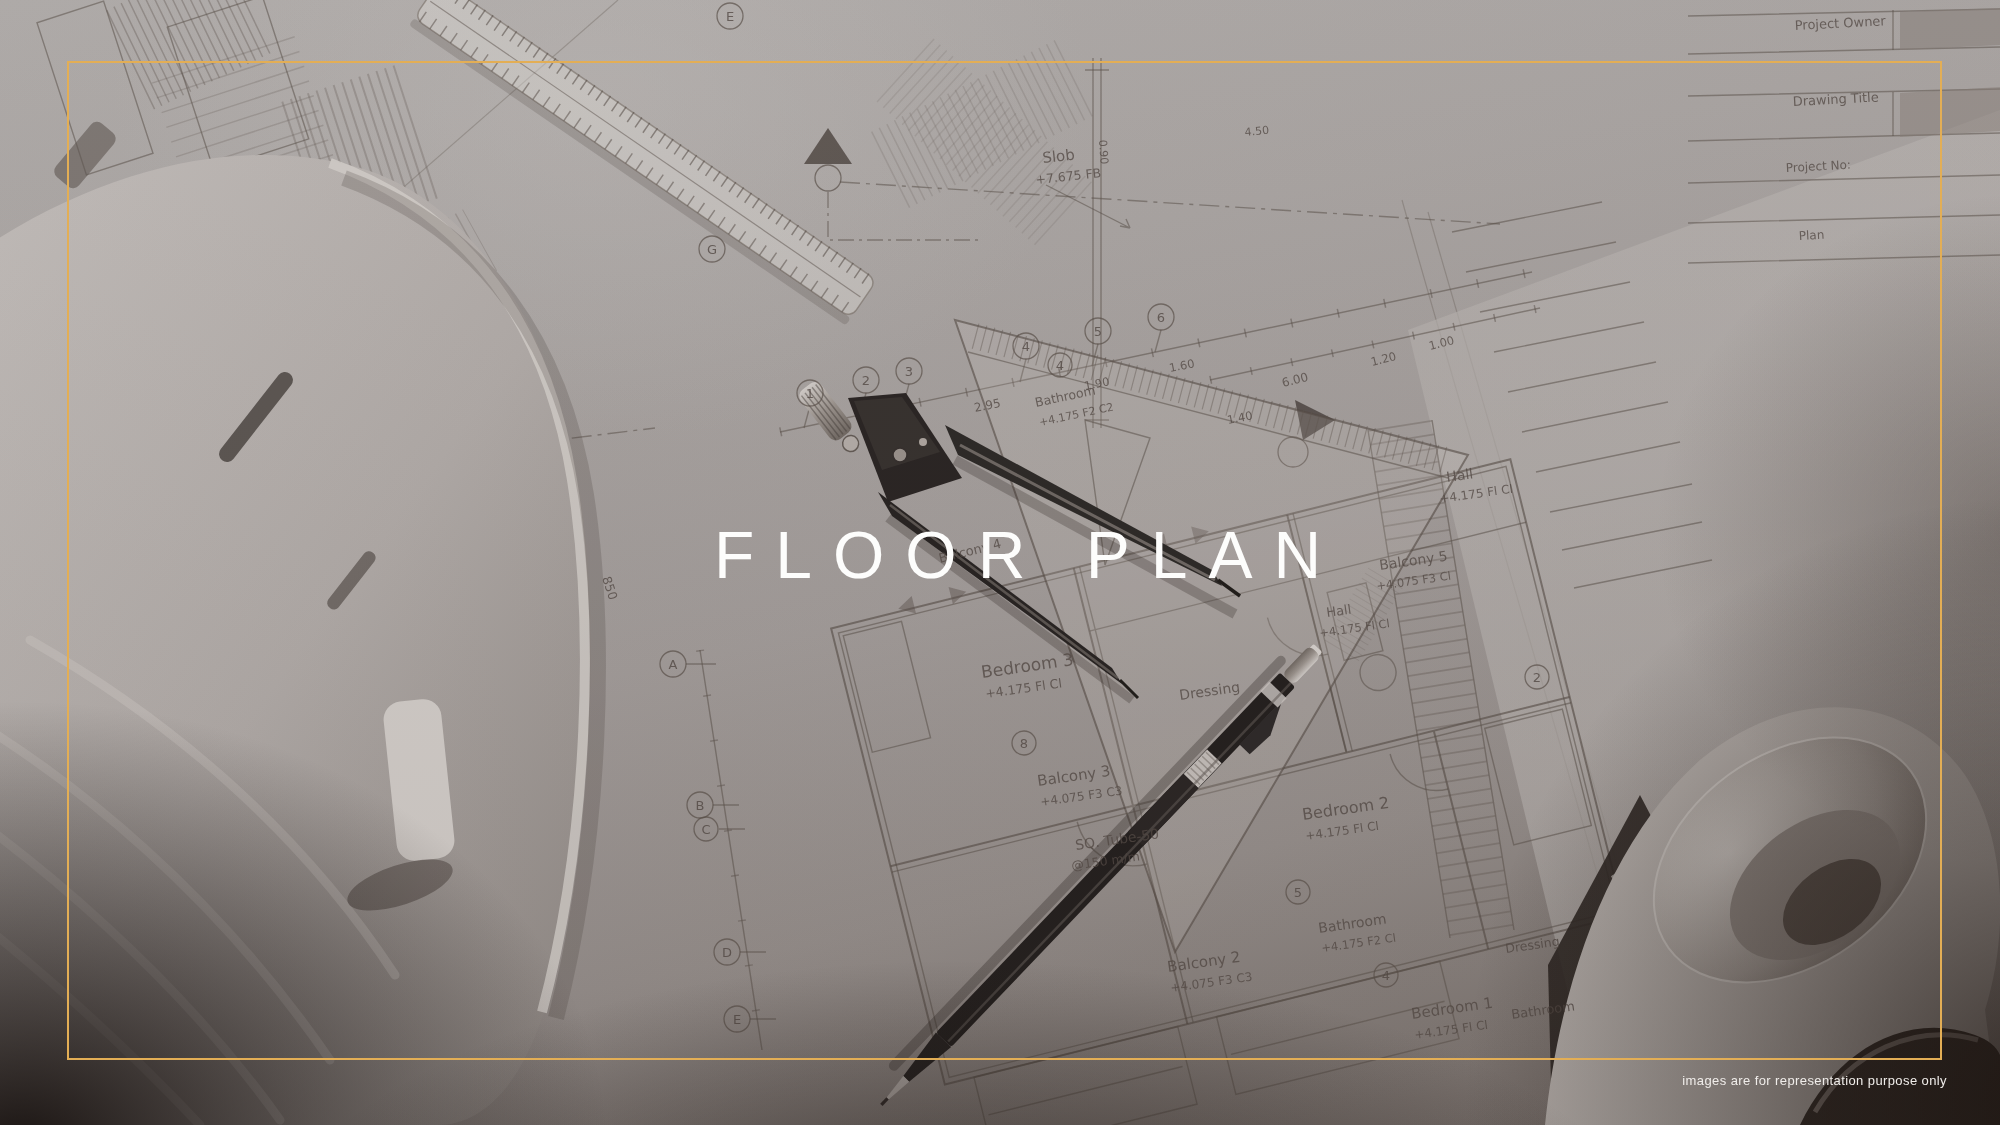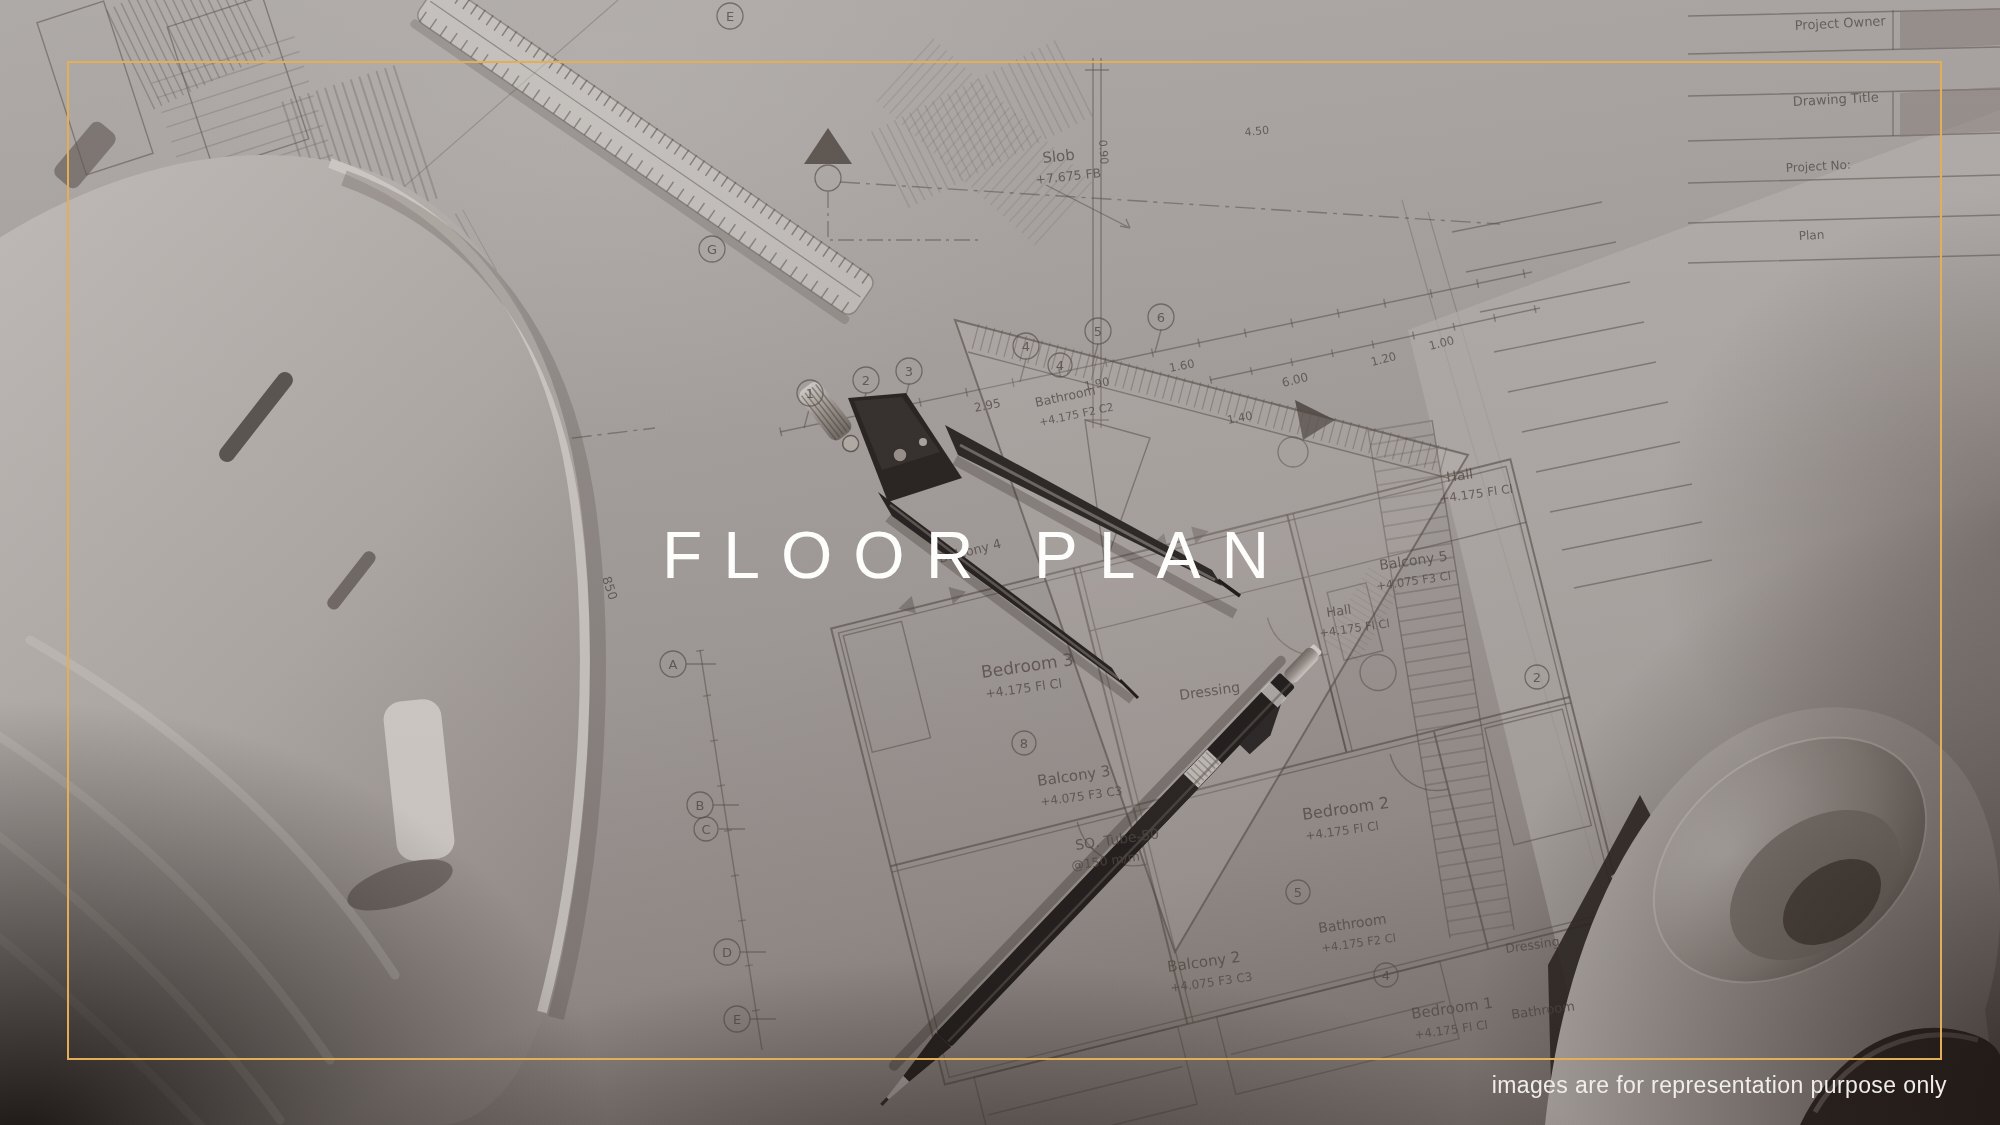--- a/index.html
+++ b/index.html
@@ -19,23 +19,23 @@
   .bub{stroke:#554b45;stroke-width:1.3;fill:none;opacity:.7;}
   
   .vignette{position:absolute;inset:0;pointer-events:none;background:
       radial-gradient(ellipse 950px 720px at 1% 102%, rgba(16,10,8,.93), rgba(16,10,8,0) 62%),
       radial-gradient(ellipse 1150px 520px at 48% 114%, rgba(24,17,14,.66), rgba(24,17,14,0) 62%),
       radial-gradient(ellipse 900px 950px at 102% 98%, rgba(28,20,16,.78), rgba(28,20,16,0) 64%),
       radial-gradient(ellipse 520px 480px at 101% 47%, rgba(55,45,40,.38), rgba(55,45,40,0) 70%),
       linear-gradient(180deg, rgba(140,134,131,.10) 0%, rgba(96,88,84,.16) 100%);}
   .gold-frame{position:absolute;left:67px;top:61px;width:1875px;height:999px;
       border:2px solid #E3AE55;pointer-events:none;box-sizing:border-box;}
-  .title{position:absolute;left:662px;top:522px;color:#fdfdfc;font-size:66px;line-height:1;
+  .title{position:absolute;left:714px;top:522px;color:#fdfdfc;font-size:66px;line-height:1;
       letter-spacing:21px;font-weight:400;white-space:nowrap;}
-  .disclaimer{position:absolute;right:53px;top:1074px;color:#F0EDEA;font-size:23px;
+  .disclaimer{position:absolute;right:53px;top:1074px;color:#F0EDEA;font-size:13px;
       letter-spacing:.4px;line-height:1;white-space:nowrap;}
 </style>
 </head>
 <body>
 
 <div class="stage">
 
 <svg width="2000" height="1125" viewBox="0 0 2000 1125">
   <defs>
     <linearGradient id="hatGrad" x1="0" y1="0" x2="1" y2="1">

